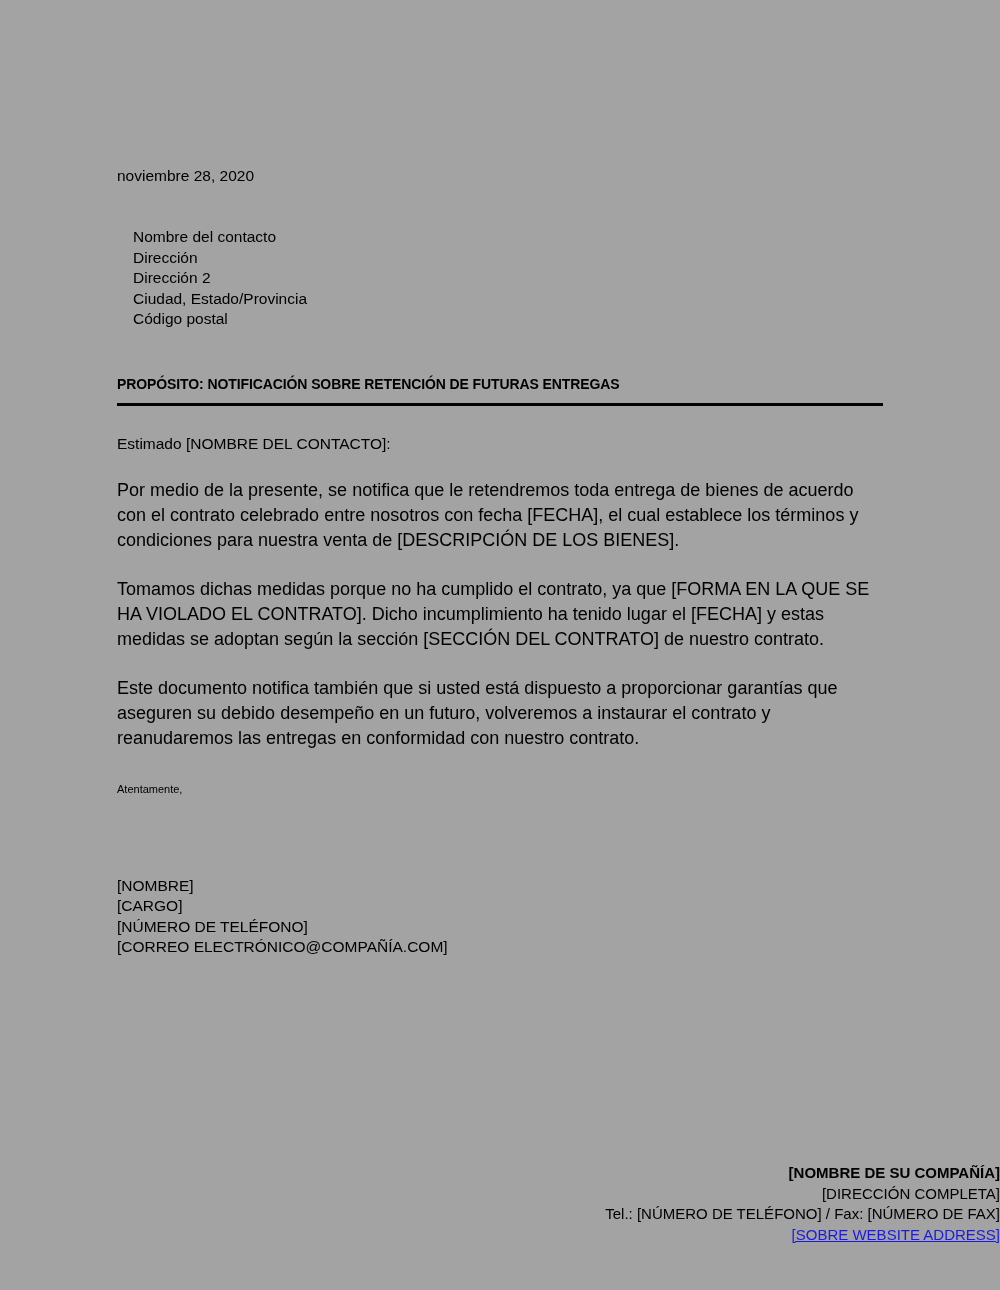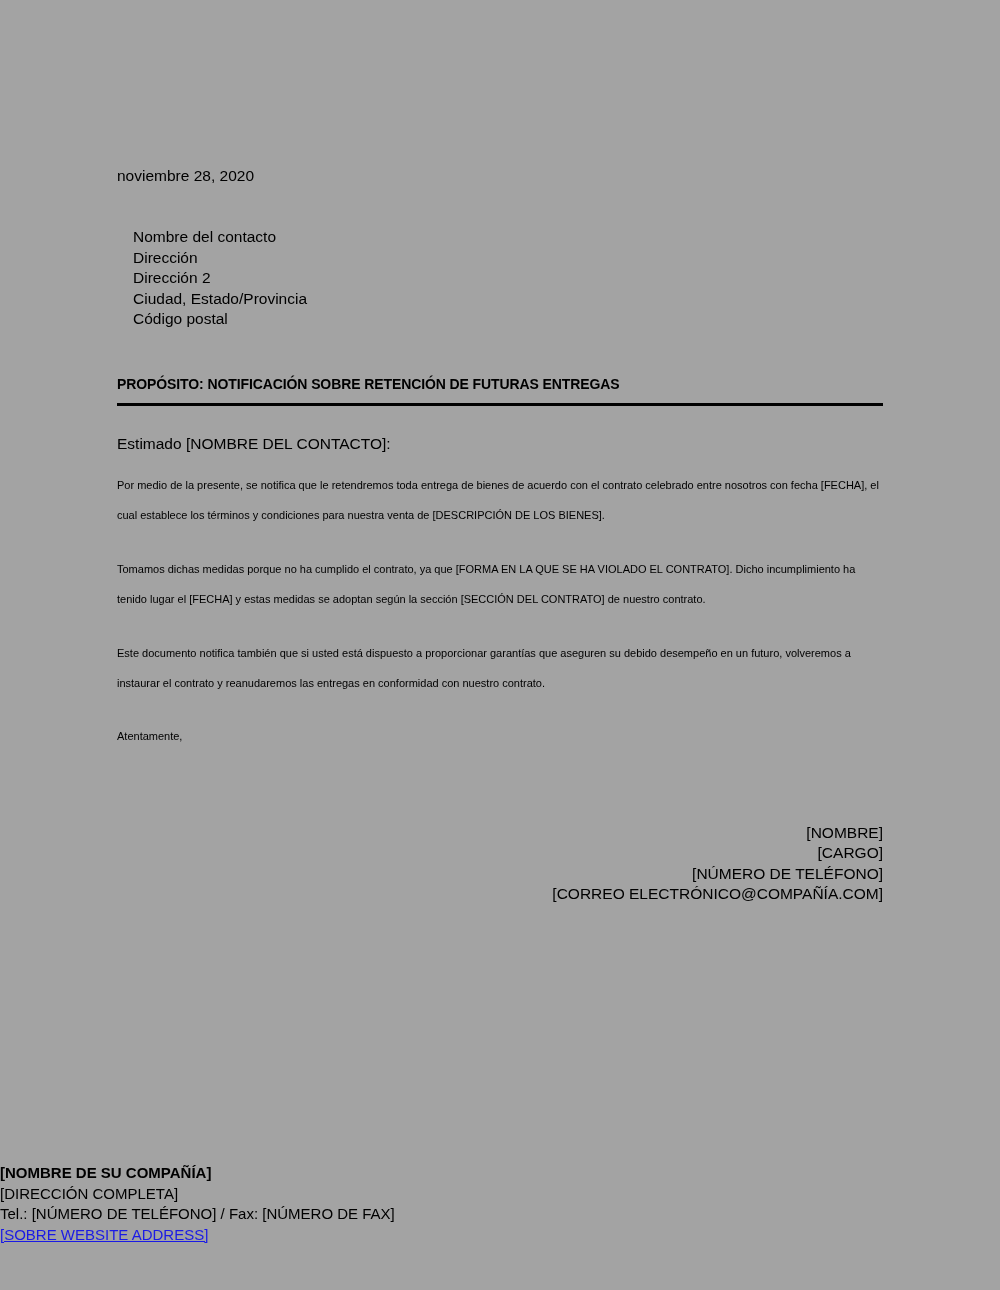--- a/index.html
+++ b/index.html
@@ -45,48 +45,47 @@
   }
   .rule {
     width: 766px;
     height: 3px;
     background: #000000;
     margin: 0 0 27px 0;
   }
   .salutation {
     font-size: 15.5px;
     line-height: 21px;
-    margin: 0 0 16px 0;
+    margin: 0 0 24px 0;
   }
   .body-para {
-    font-size: 11px;
-    line-height: 30px;
+    font-size: 18px;
+    line-height: 25px;
     margin: 0 0 24px 0;
     text-align: left;
   }
   .closing {
     font-size: 11px;
     line-height: 21px;
     margin: 28px 0 0 0;
   }
   .signature-block {
     font-size: 15.5px;
     line-height: 20.5px;
     margin: 76px 0 0 0;
   }
   .signature-block div {
     white-space: pre;
-    text-align: right;
   }
   .footer {
     position: absolute;
     left: 0;
     right: 0;
     top: 1163px;
-    text-align: left;
+    text-align: right;
     font-size: 15px;
     line-height: 20.5px;
   }
   .footer-company {
     font-weight: bold;
   }
   .footer-link {
     color: #1a1ae6;
     text-decoration: underline;
     cursor: pointer;

